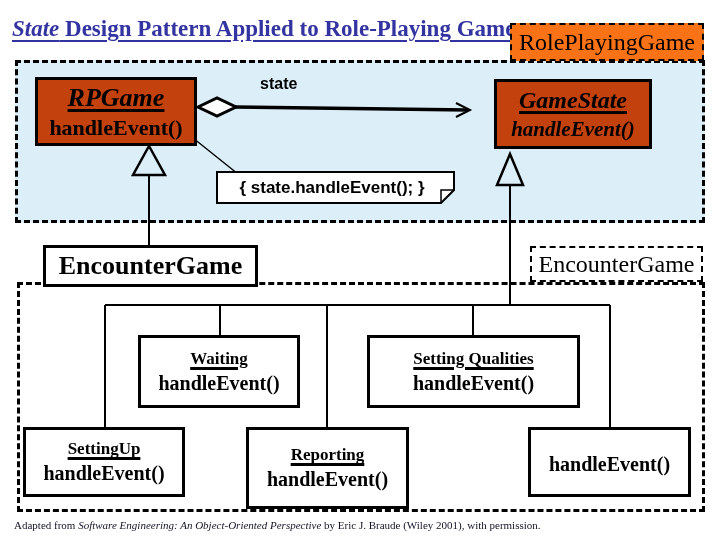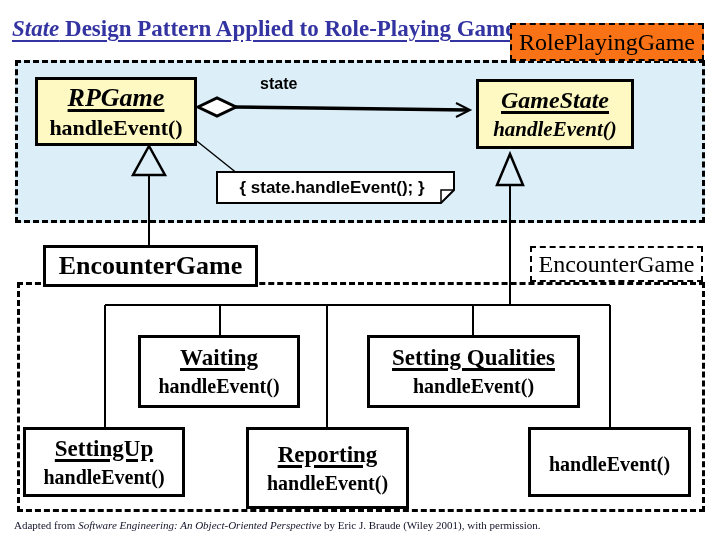--- a/index.html
+++ b/index.html
@@ -31,30 +31,30 @@
   .uml-box{
     position:absolute;border:3px solid #000;box-sizing:border-box;
     display:flex;flex-direction:column;align-items:center;justify-content:center;
     background:#ffffff;z-index:10;line-height:1.12;
   }
   .uml-box .cname{
     font-weight:bold;text-decoration:underline;
     text-decoration-thickness:2.5px;text-underline-offset:3px;white-space:nowrap;
   }
   .uml-box .cmethod{font-weight:bold;white-space:nowrap;margin-top:4px;}
-  .cream{background:#fef9c3;}
+  .cream{background:#c2410c;}
   #box-rpgame{left:35px;top:77px;width:162px;height:69px;}
   #box-rpgame .cname{font-size:26px;font-style:italic;}
   #box-rpgame .cmethod{font-size:22px;}
-  #box-gamestate{left:476px;top:79px;width:158px;height:70px;}
+  #box-gamestate{left:494px;top:79px;width:158px;height:70px;}
   #box-gamestate .cname{font-size:24px;font-style:italic;}
   #box-gamestate .cmethod{font-size:21px;font-style:italic;}
   #box-encountergame{left:43px;top:245px;width:215px;height:42px;}
   #box-encountergame .plain{font-weight:bold;font-size:26px;white-space:nowrap;}
-  .subbox .cname{font-size:23px;}
+  .subbox .cname{font-size:17px;}
   .subbox .cmethod{font-size:20px;}
   #box-waiting{left:138px;top:335px;width:162px;height:73px;}
   #box-settingq{left:367px;top:335px;width:213px;height:73px;}
   #box-settingup{left:23px;top:427px;width:162px;height:70px;}
   #box-reporting{left:246px;top:427px;width:163px;height:82px;}
   #box-engaging{left:528px;top:427px;width:163px;height:70px;}
   
   #state-label{
     position:absolute;left:260px;top:75px;z-index:11;
     font-family:"Liberation Sans",sans-serif;font-weight:bold;font-size:16px;color:#000;

